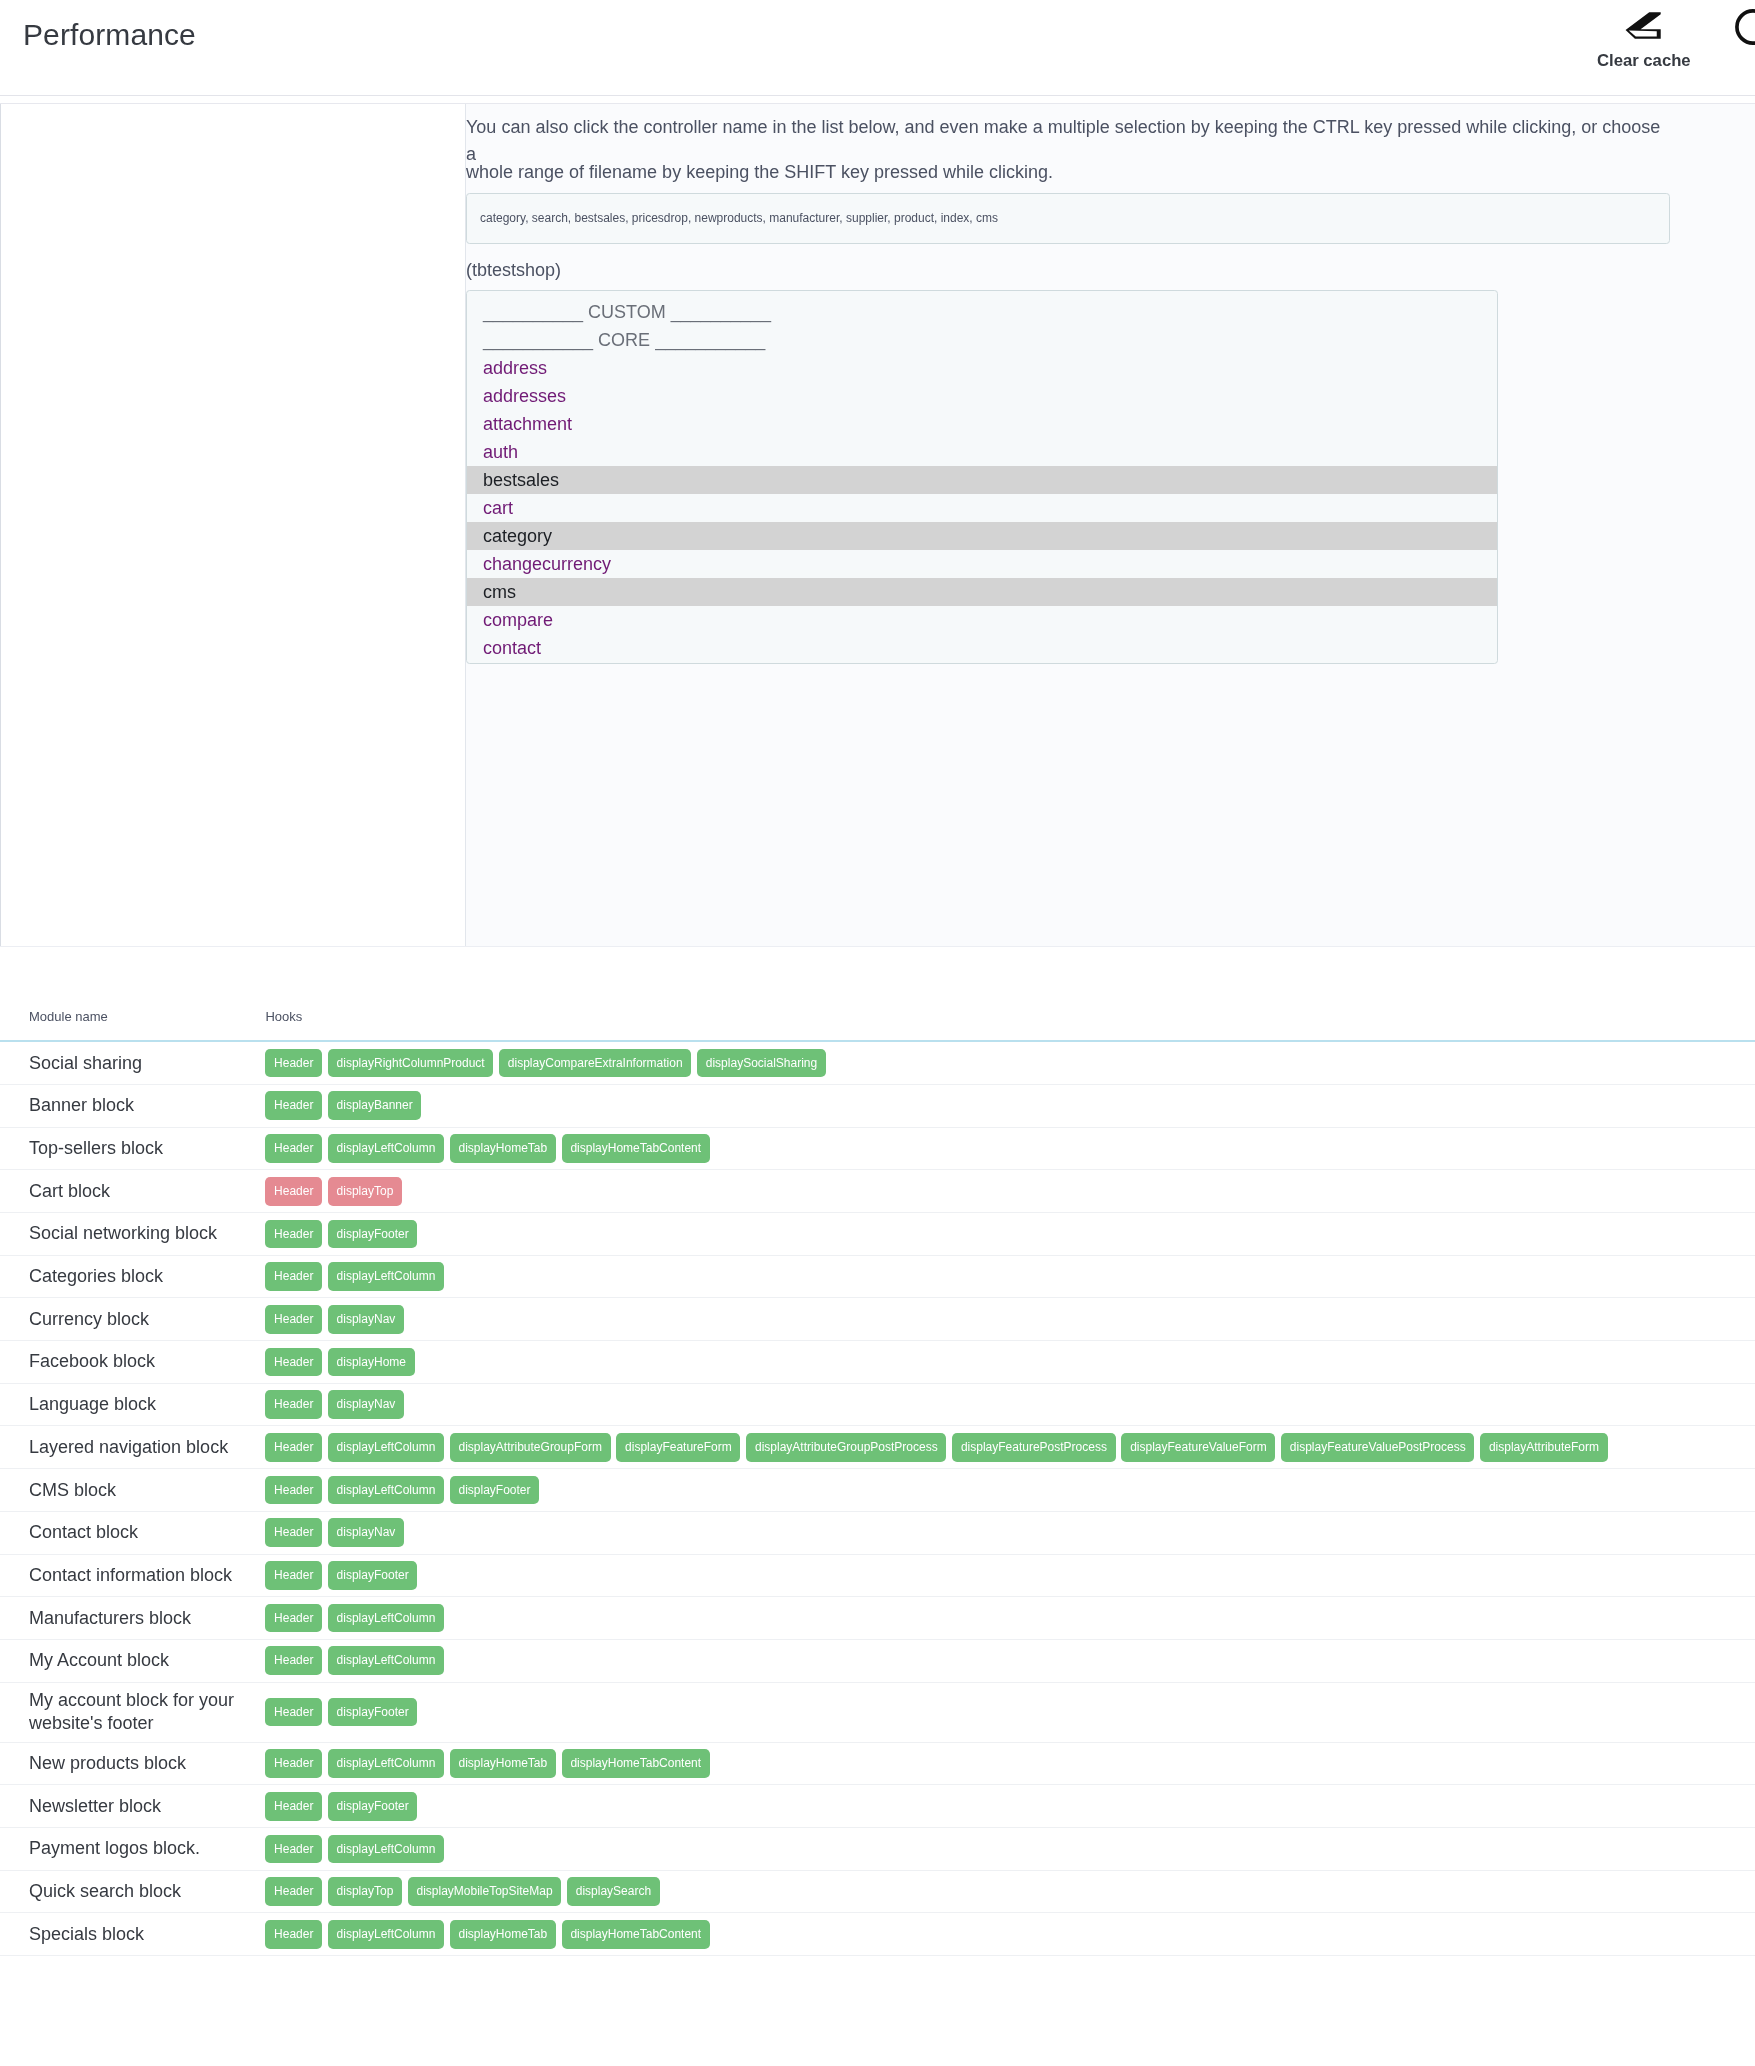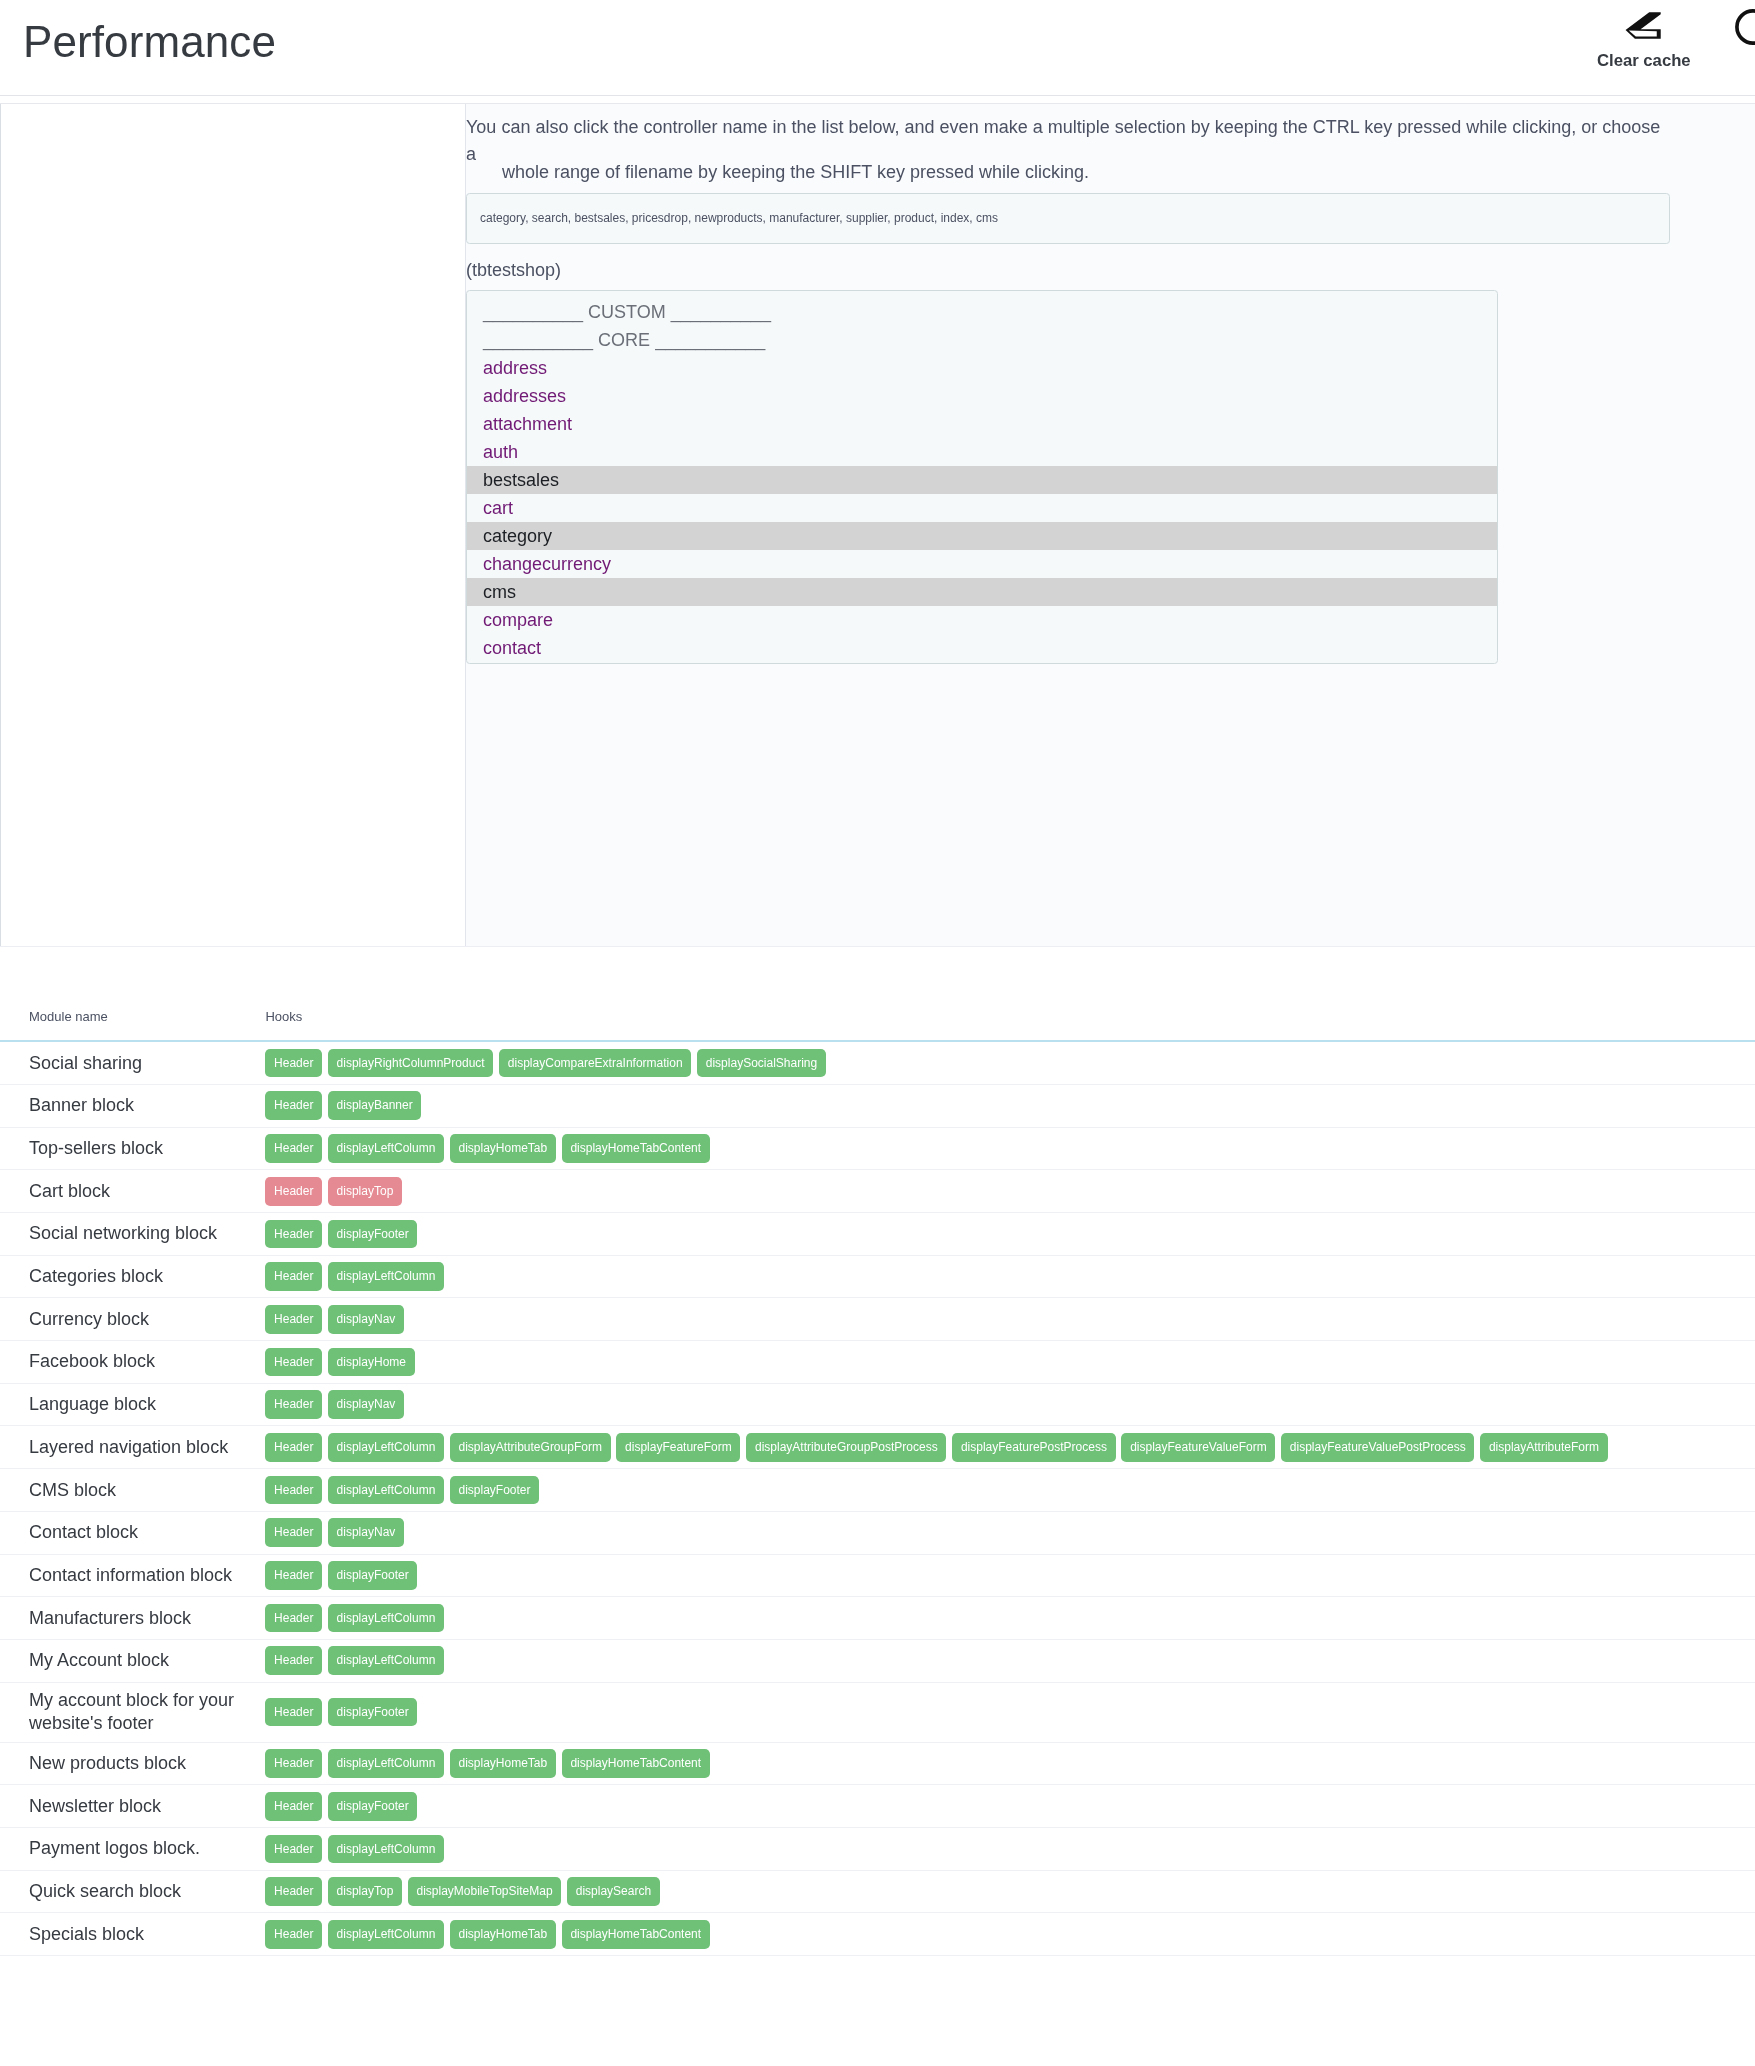--- a/index.html
+++ b/index.html
@@ -15,21 +15,21 @@
   .page-header {
     position: relative;
     height: 96px;
     background: #ffffff;
     border-bottom: 0.7px solid #e3e4ea;
     display: flex;
     align-items: flex-start;
     justify-content: space-between;
   }
   .page-title {
-    font-size: 44px;
+    font-size: 30px;
     font-weight: 300;
     color: #363a41;
     line-height: 1;
     padding: 20.3px 0 0 23px;
     letter-spacing: 0.1px;
     white-space: nowrap;
   }
   .header-actions {
     display: flex;
     align-items: flex-start;
@@ -96,21 +96,20 @@
   .helper-text {
     font-size: 18px;
     line-height: 1.45;
     color: #4b5162;
     padding: 10.2px 0 7.3px 0;
     max-width: 1204px;
   }
   .helper-text .line-clipped {
     display: block;
     margin-top: -7.3px;
-    margin-left: 36px;
   }
   .controller-input {
     display: block;
     width: 1204px;
     height: 51px;
     padding: 0 13px;
     font-size: 12px;
     color: #4b5162;
     background: #f6f9fa;
     border: 0.7px solid #cfdadd;

